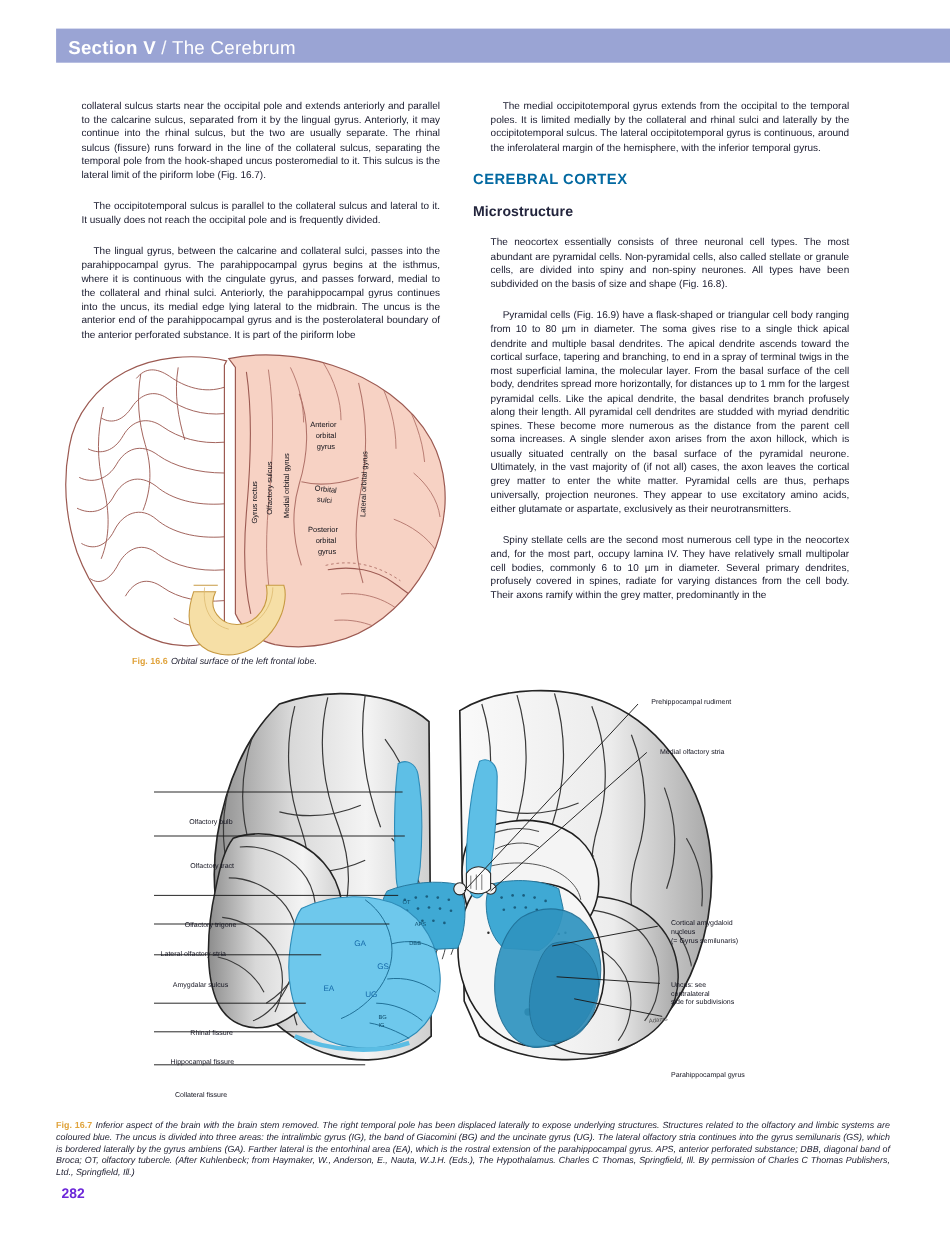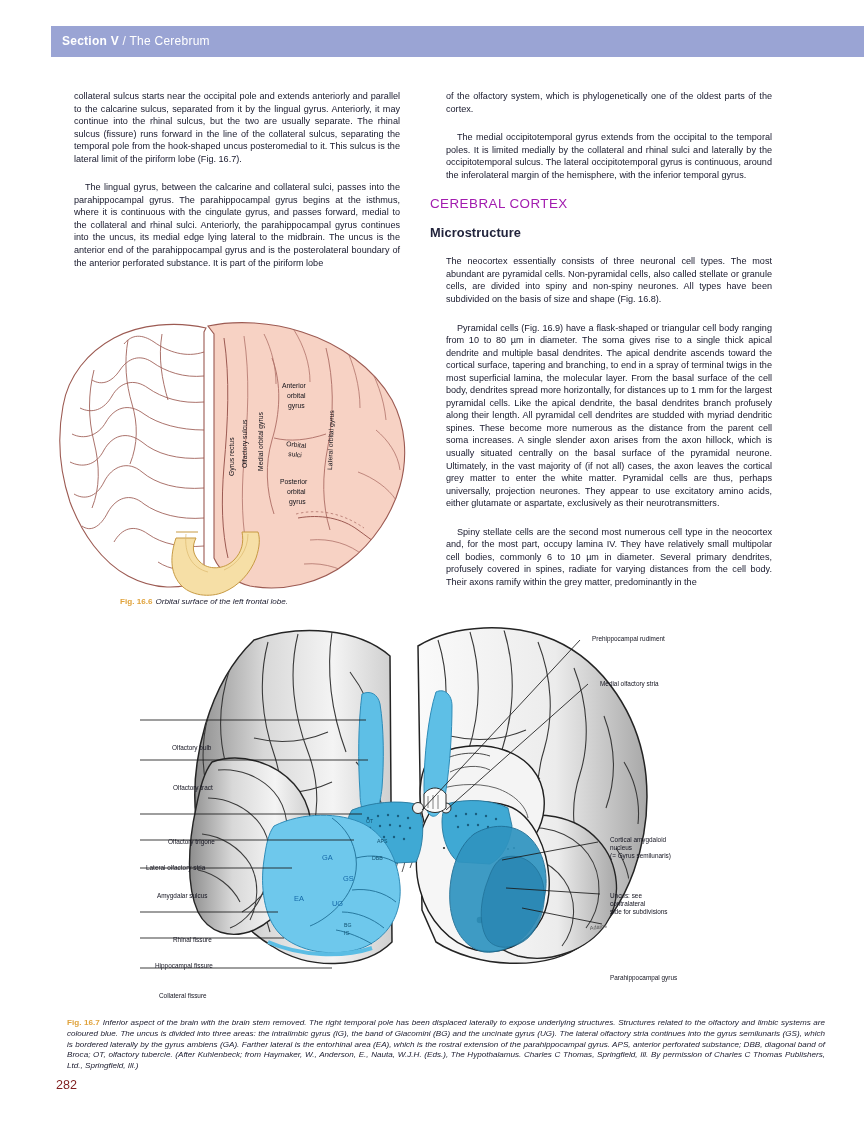--- a/index.html
+++ b/index.html
@@ -20,21 +20,21 @@
     left: 51px;
     top: 26px;
     width: 813px;
     height: 31px;
     background: #9aa4d4;
   }
   #header-title {
     position: absolute;
     left: 62px;
     top: 34px;
-    font-size: 12px;
+    font-size: 17px;
     letter-spacing: 0.25px;
     color: #ffffff;
     white-space: nowrap;
   }
   #header-title .sec { font-weight: bold; }
   #header-title .sep { font-weight: normal; opacity: 0.95; }
 
   
   .col {
     position: absolute;
@@ -46,23 +46,23 @@
   }
   #col-left  { left: 58px;  top: 74px; }
   #col-right { left: 430px; top: 74px; }
 
   .col p { margin: 16px; text-indent: 0; }
   .col p.ind { text-indent: 11px; }
 
   h2.section-head {
     margin: 17px 0 0 0;
     font-size: 13.4px;
-    font-weight: normal;
+    font-weight: bold;
     letter-spacing: 0.45px;
-    color: #a21caf;
+    color: #0369a1;
     text-transform: uppercase;
   }
   h3.sub-head {
     margin: 16px 0 1px 0;
     font-size: 12.8px;
     font-weight: bold;
     color: #22243c;
     letter-spacing: 0.1px;
   }
 
@@ -99,21 +99,21 @@
   
   #fig167 {
     position: absolute;
     left: 32px;
     top: 612px;
     width: 800px;
     height: 380px;
   }
   #fig167 svg { display: block; }
   #fig167-caption {
-    left: 67px;
+    left: 51px;
     top: 1018px;
     width: 758px;
   }
   .lead-label {
     position: absolute;
     font-size: 6.4px;
     line-height: 8.1px;
     color: #141420;
     white-space: nowrap;
   }
@@ -126,41 +126,41 @@
     font-family: "Liberation Sans", sans-serif;
   }
   .abbr.tiny { font-size: 5.2px; color: #11506f; }
 
   
   #page-number {
     position: absolute;
     left: 56px;
     top: 1078px;
     font-size: 12.6px;
-    font-weight: normal;
-    color: #7f1d1d;
+    font-weight: bold;
+    color: #6d28d9;
   }
 </style>
 </head>
 <body>
 
 <div id="header-band"></div>
 <div id="header-title">
   <span class="sec">Section V</span>
   <span class="sep">/</span>
   <span class="ttl">The Cerebrum</span>
 </div>
 
 <div class="col" id="col-left">
   <p><span>collateral sulcus starts near the occipital pole and extends anteriorly and parallel to the calcarine sulcus, separated from it by the lingual gyrus. Anteriorly, it may continue into the rhinal sulcus, but the two are usually separate. The rhinal sulcus (fissure) runs forward in the line of the collateral sulcus, separating the temporal pole from the hook-shaped uncus posteromedial to it. This sulcus is the lateral limit of the piriform lobe (Fig. 16.7).</span></p>
+  <p class="ind"><span>The occipitotemporal sulcus is parallel to the collateral sulcus and lateral to it. It usually does not reach the occipital pole and is frequently divided.</span></p>
   <p class="ind"><span>The lingual gyrus, between the calcarine and collateral sulci, passes into the parahippocampal gyrus. The parahippocampal gyrus begins at the isthmus, where it is continuous with the cingulate gyrus, and passes forward, medial to the collateral and rhinal sulci. Anteriorly, the parahippocampal gyrus continues into the uncus, its medial edge lying lateral to the midbrain. The uncus is the anterior end of the parahippocampal gyrus and is the posterolateral boundary of the anterior perforated substance. It is part of the piriform lobe</span></p>
 </div>
 
 <div class="col" id="col-right">
-  <p><span>of the olfactory system, which is phylogenetically one of the oldest parts of the cortex.</span></p>
   <p class="ind"><span>The medial occipitotemporal gyrus extends from the occipital to the temporal poles. It is limited medially by the collateral and rhinal sulci and laterally by the occipitotemporal sulcus. The lateral occipitotemporal gyrus is continuous, around the inferolateral margin of the hemisphere, with the inferior temporal gyrus.</span></p>
   <h2 class="section-head">CEREBRAL CORTEX</h2>
   <h3 class="sub-head">Microstructure</h3>
   <p><span>The neocortex essentially consists of three neuronal cell types. The most abundant are pyramidal cells. Non-pyramidal cells, also called stellate or granule cells, are divided into spiny and non-spiny neurones. All types have been subdivided on the basis of size and shape (Fig. 16.8).</span></p>
   <p class="ind"><span>Pyramidal cells (Fig. 16.9) have a flask-shaped or triangular cell body ranging from 10 to 80 µm in diameter. The soma gives rise to a single thick apical dendrite and multiple basal dendrites. The apical dendrite ascends toward the cortical surface, tapering and branching, to end in a spray of terminal twigs in the most superficial lamina, the molecular layer. From the basal surface of the cell body, dendrites spread more horizontally, for distances up to 1 mm for the largest pyramidal cells. Like the apical dendrite, the basal dendrites branch profusely along their length. All pyramidal cell dendrites are studded with myriad dendritic spines. These become more numerous as the distance from the parent cell soma increases. A single slender axon arises from the axon hillock, which is usually situated centrally on the basal surface of the pyramidal neurone. Ultimately, in the vast majority of (if not all) cases, the axon leaves the cortical grey matter to enter the white matter. Pyramidal cells are thus, perhaps universally, projection neurones. They appear to use excitatory amino acids, either glutamate or aspartate, exclusively as their neurotransmitters.</span></p>
   <p class="ind"><span>Spiny stellate cells are the second most numerous cell type in the neocortex and, for the most part, occupy lamina IV. They have relatively small multipolar cell bodies, commonly 6 to 10 µm in diameter. Several primary dendrites, profusely covered in spines, radiate for varying distances from the cell body. Their axons ramify within the grey matter, predominantly in the</span></p>
 </div>
 
 <div id="fig166">
   <svg width="358" height="290" viewBox="0 0 358 290">

